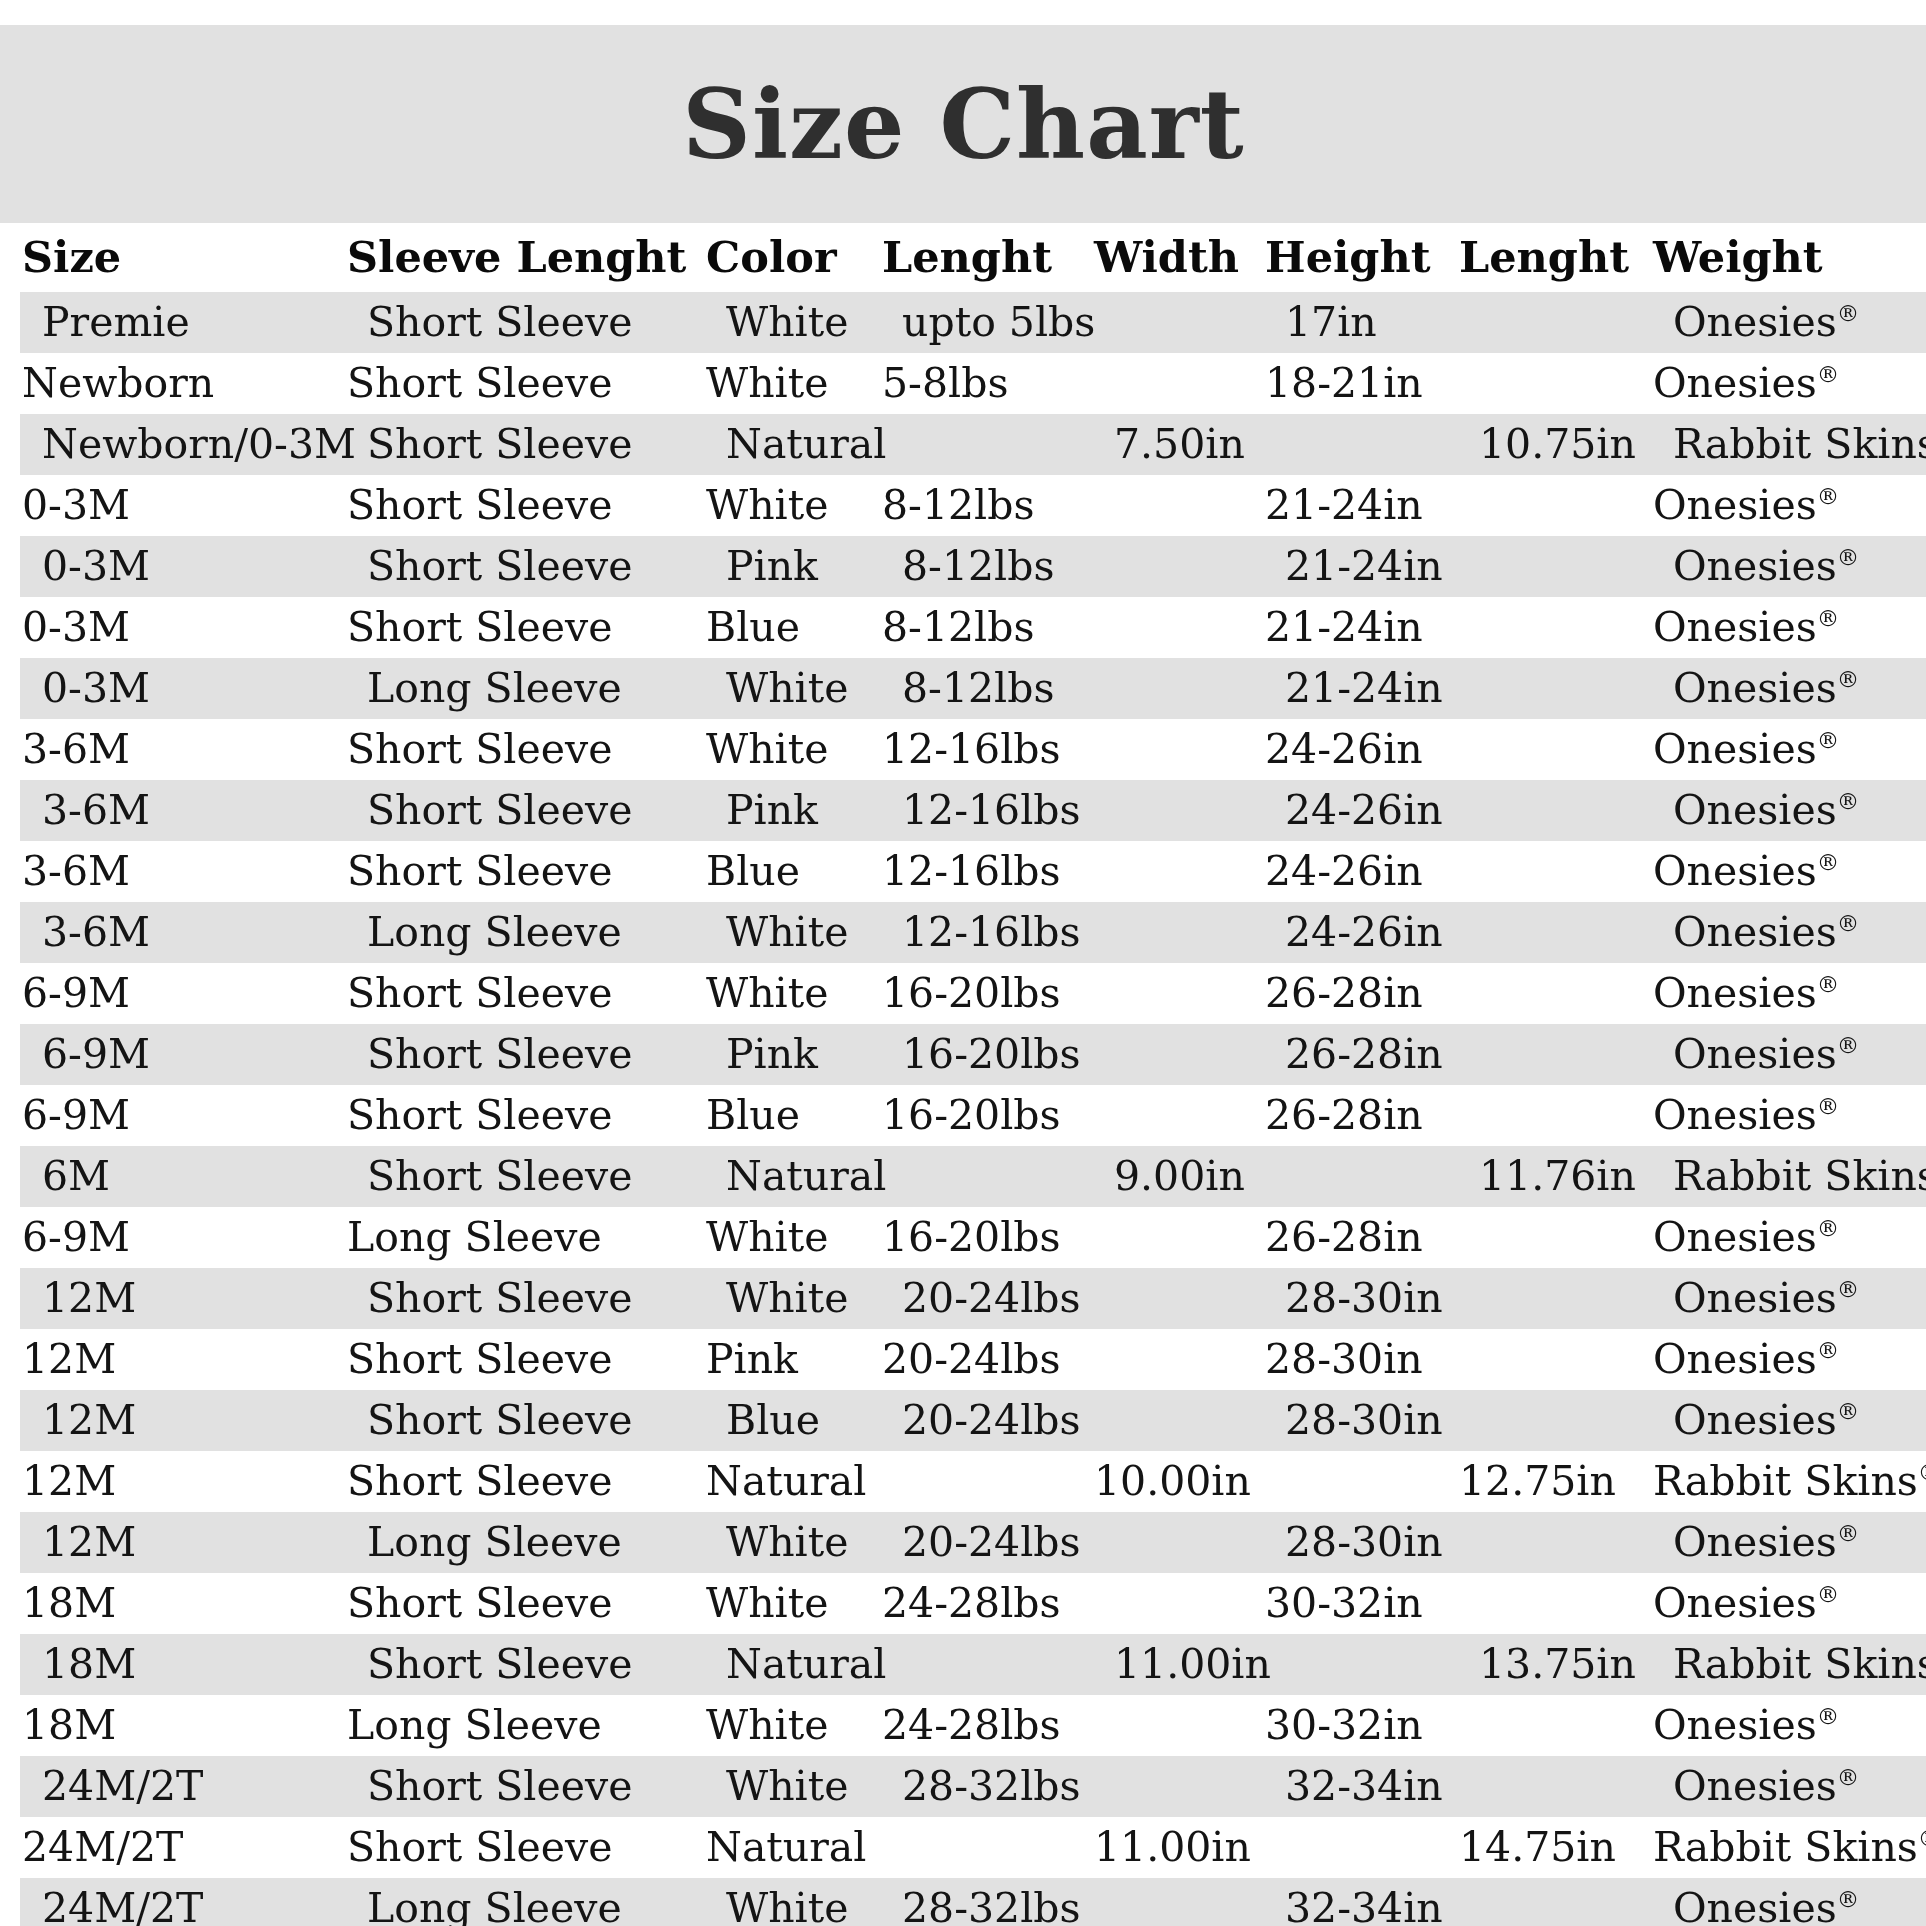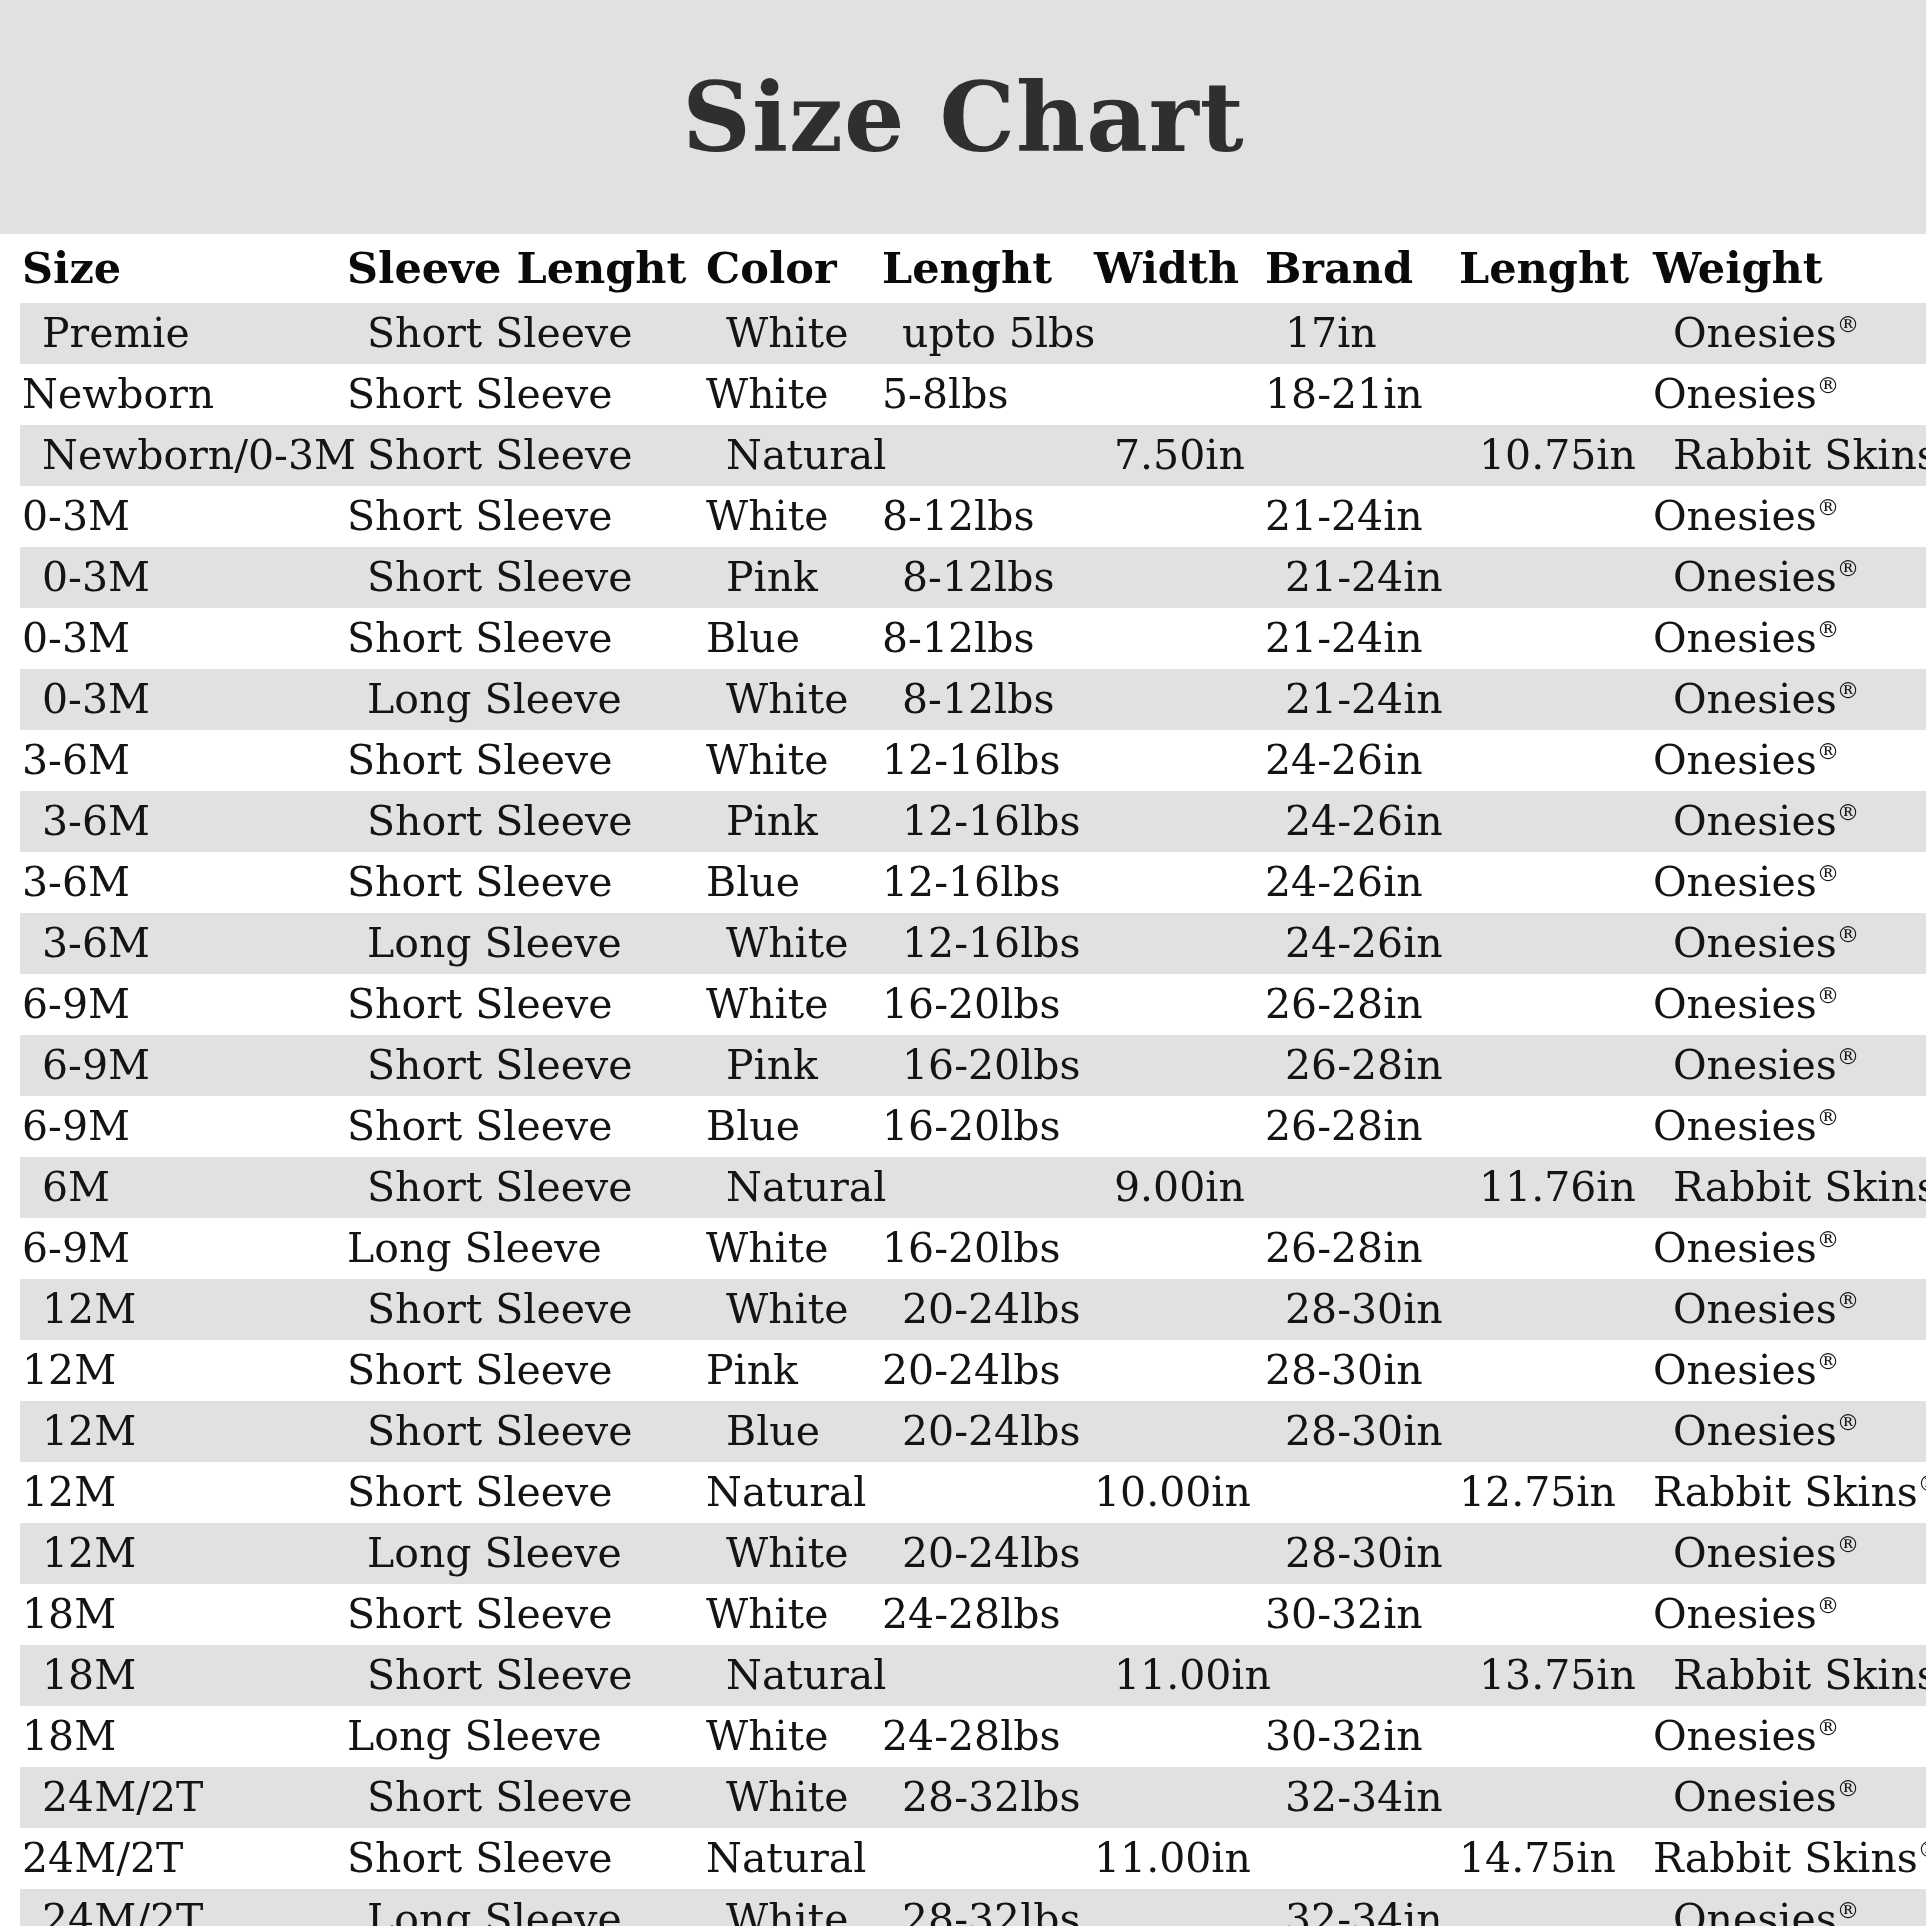--- a/index.html
+++ b/index.html
@@ -10,23 +10,23 @@
   }
   html,body{margin:0;padding:0;}
   body{
     width:1927px;height:1927px;
     background:var(--bg);
     font-family:"DejaVu Serif", serif;
     color:var(--body-color);
     overflow:hidden;
   }
   .title-band{
-    height:234px;
+    height:198px;
     background:var(--stripe);
-    display:flex;align-items:center;justify-content:center;
+    display:flex;align-items:center;justify-content:center;margin-top:25px;
   }
   .page-title{
     margin:0;
     font-size:95px;
     font-weight:700;
     color:var(--title-color);
     letter-spacing:1px;
     white-space:nowrap;
   }
   .table{width:1927px;}
@@ -62,21 +62,21 @@
     <h1 class="page-title">Size Chart</h1>
   </header>
 
   <div class="table">
     <div class="row header">
       <div class="cell c1">Size</div>
       <div class="cell c2">Sleeve Lenght</div>
       <div class="cell c3">Color</div>
       <div class="cell c4">Lenght</div>
       <div class="cell c5">Width</div>
-      <div class="cell c6">Brand</div>
+      <div class="cell c6">Height</div>
       <div class="cell c7">Lenght</div>
       <div class="cell c8">Weight</div>
     </div>
     <div id="table-body">
         <div class="row stripe">
           <div class="cell c1">Premie</div>
           <div class="cell c2">Short Sleeve</div>
           <div class="cell c3">White</div>
           <div class="cell c4">upto 5lbs</div>
           <div class="cell c5"></div>

